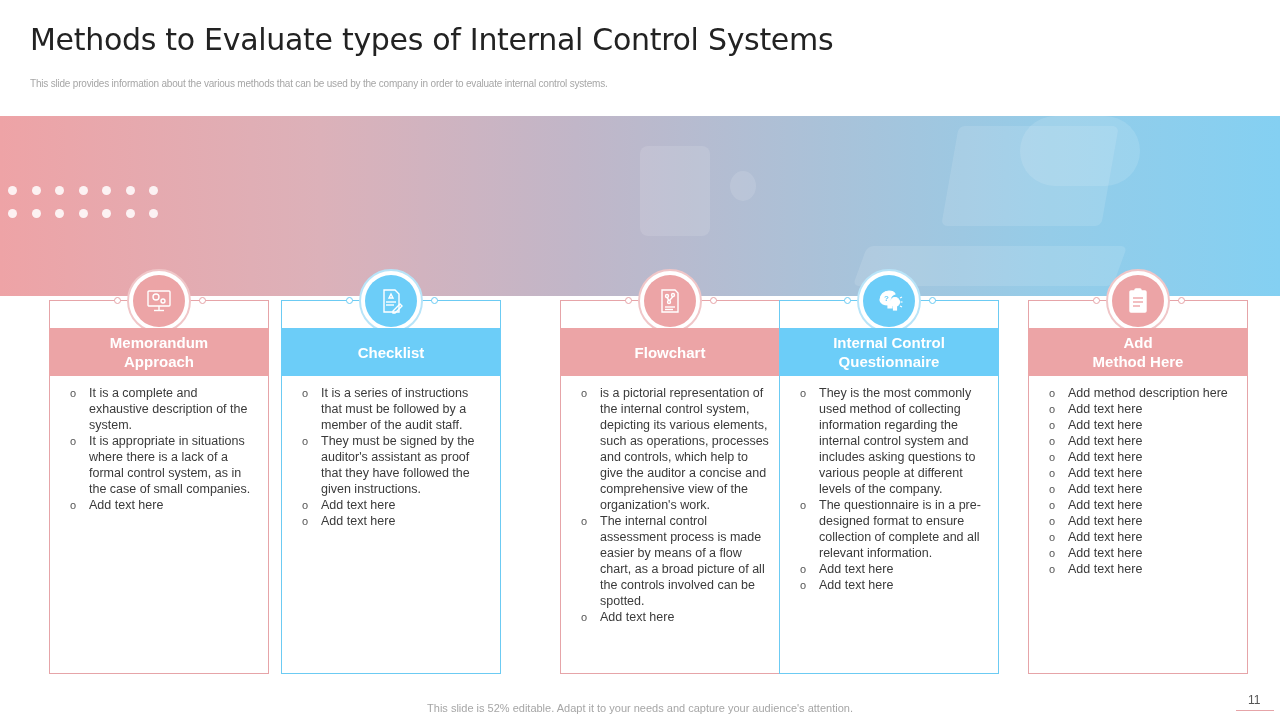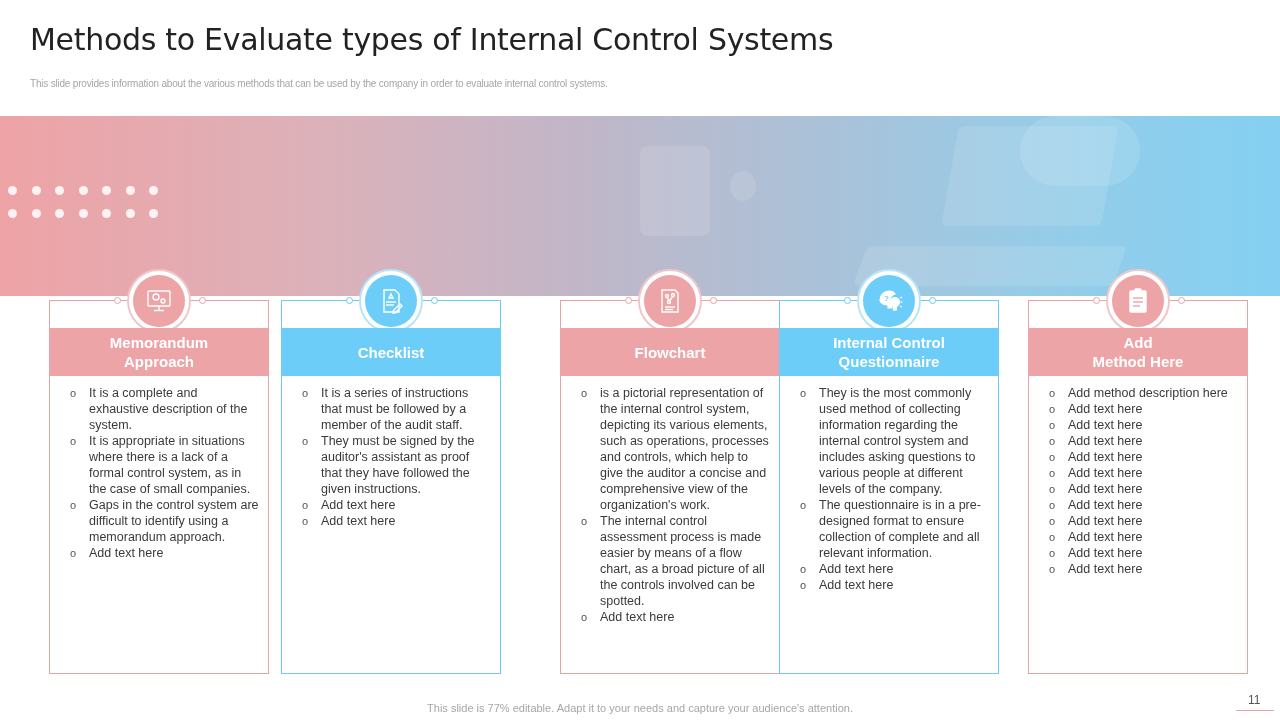--- a/index.html
+++ b/index.html
@@ -114,21 +114,20 @@
           <circle cx="18" cy="14" r="2"></circle>
       </svg>
     </div>
   </div>
   <div class="head">Memorandum
 Approach</div>
   <div class="body">
       <ul>
     <li>It is a complete and exhaustive description of the system.</li>
     <li>It is appropriate  in situations where there is a lack of a formal  control system, as in the case of small companies.</li>
-    <li>Gaps in the control system are difficult to identify using a memorandum approach.</li>
     <li>Add text here</li>
   </ul>
     </div>
 </div>
 
 <div class="card blue" style="left:281px;padding-left:40px;">
   <div class="connector l"></div>
   <div class="connector r"></div>
   <div class="ring">
     <div class="inner">
@@ -234,15 +233,15 @@
     <li>Add text here</li>
     <li>Add text here</li>
     <li>Add text here</li>
     <li>Add text here</li>
     <li>Add text here</li>
     <li>Add text here</li>
   </ul>
     </div>
 </div>
 
-<div class="footer"><span>This slide is 77% editable. Adapt it to your needs and capture your audience's attention.</span></div>
+<div class="footer"><span>This slide is 52% editable. Adapt it to your needs and capture your audience's attention.</span></div>
 <div class="pagenum">11</div>
 <div class="pageline"></div>
 
 </body></html>

